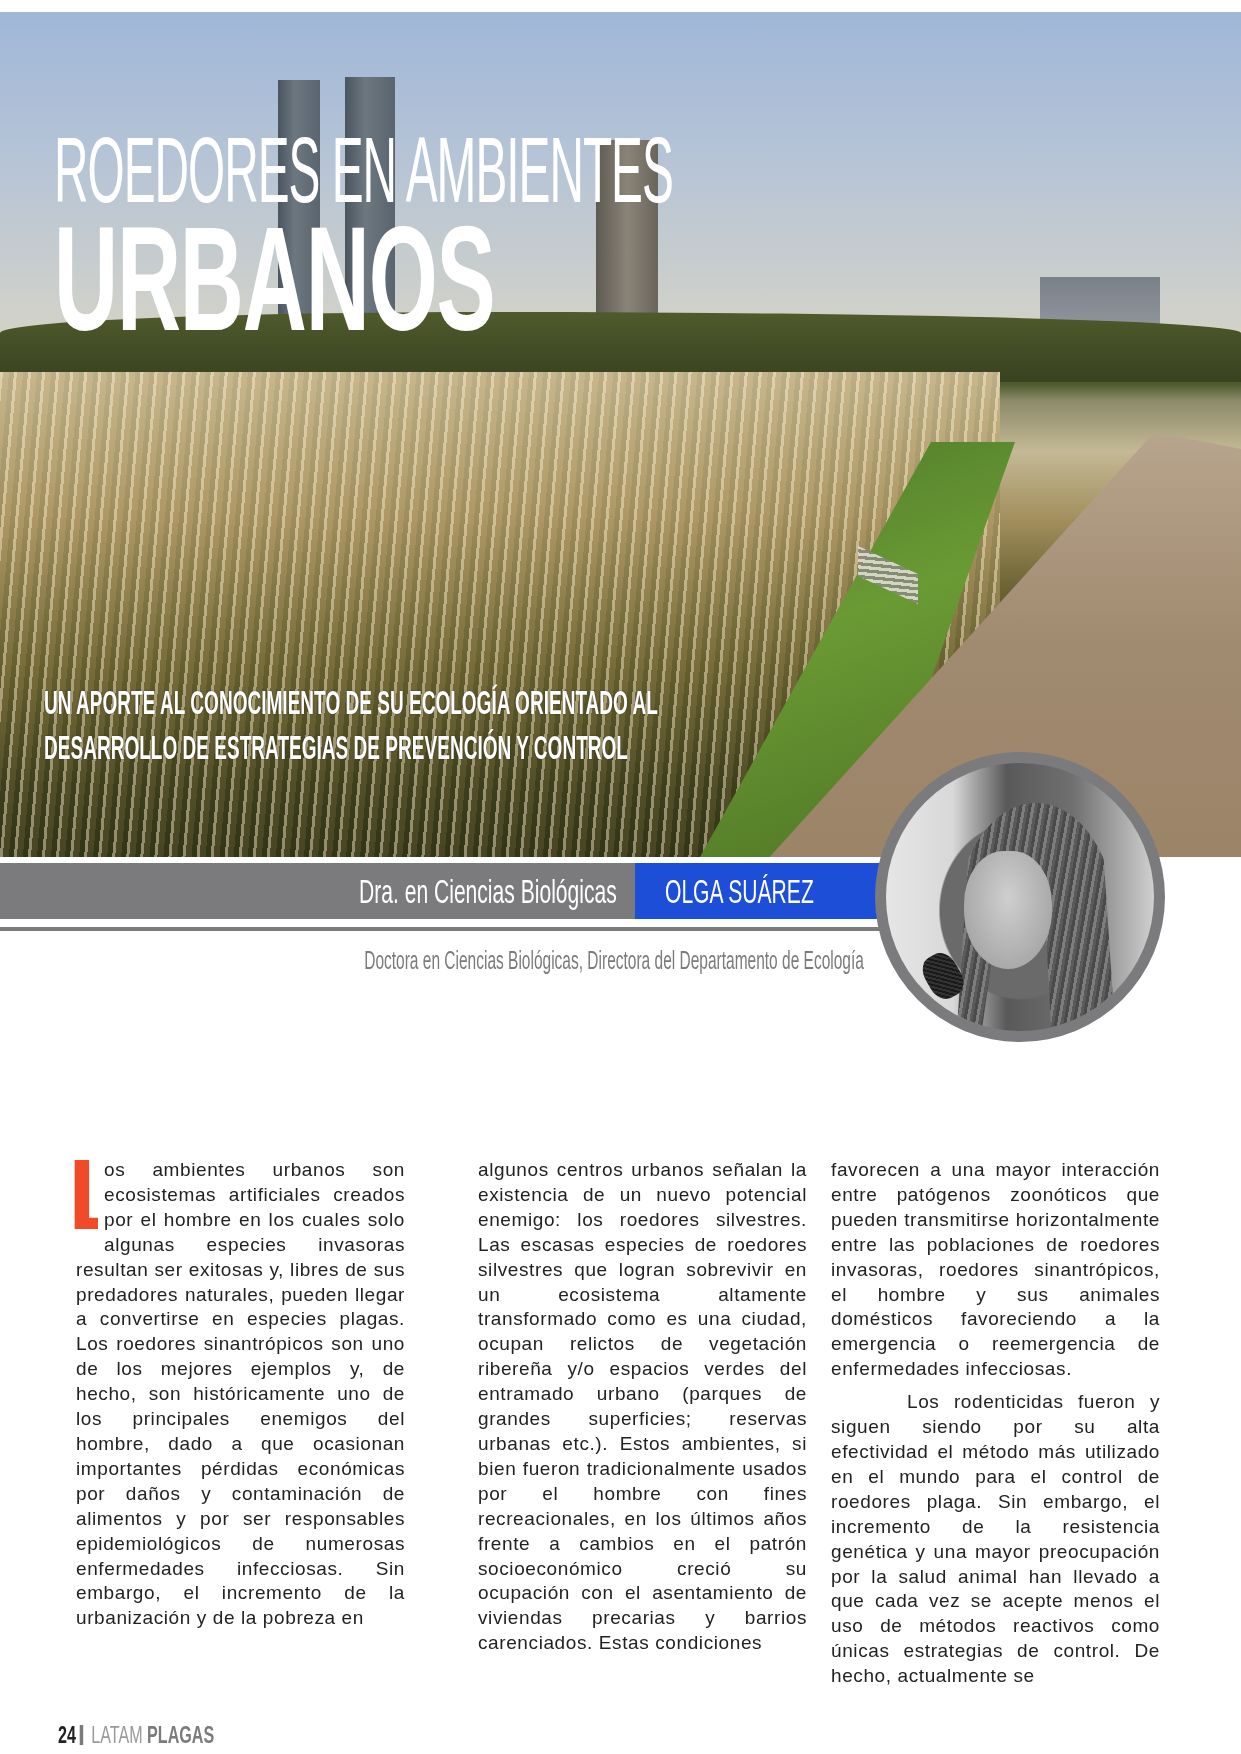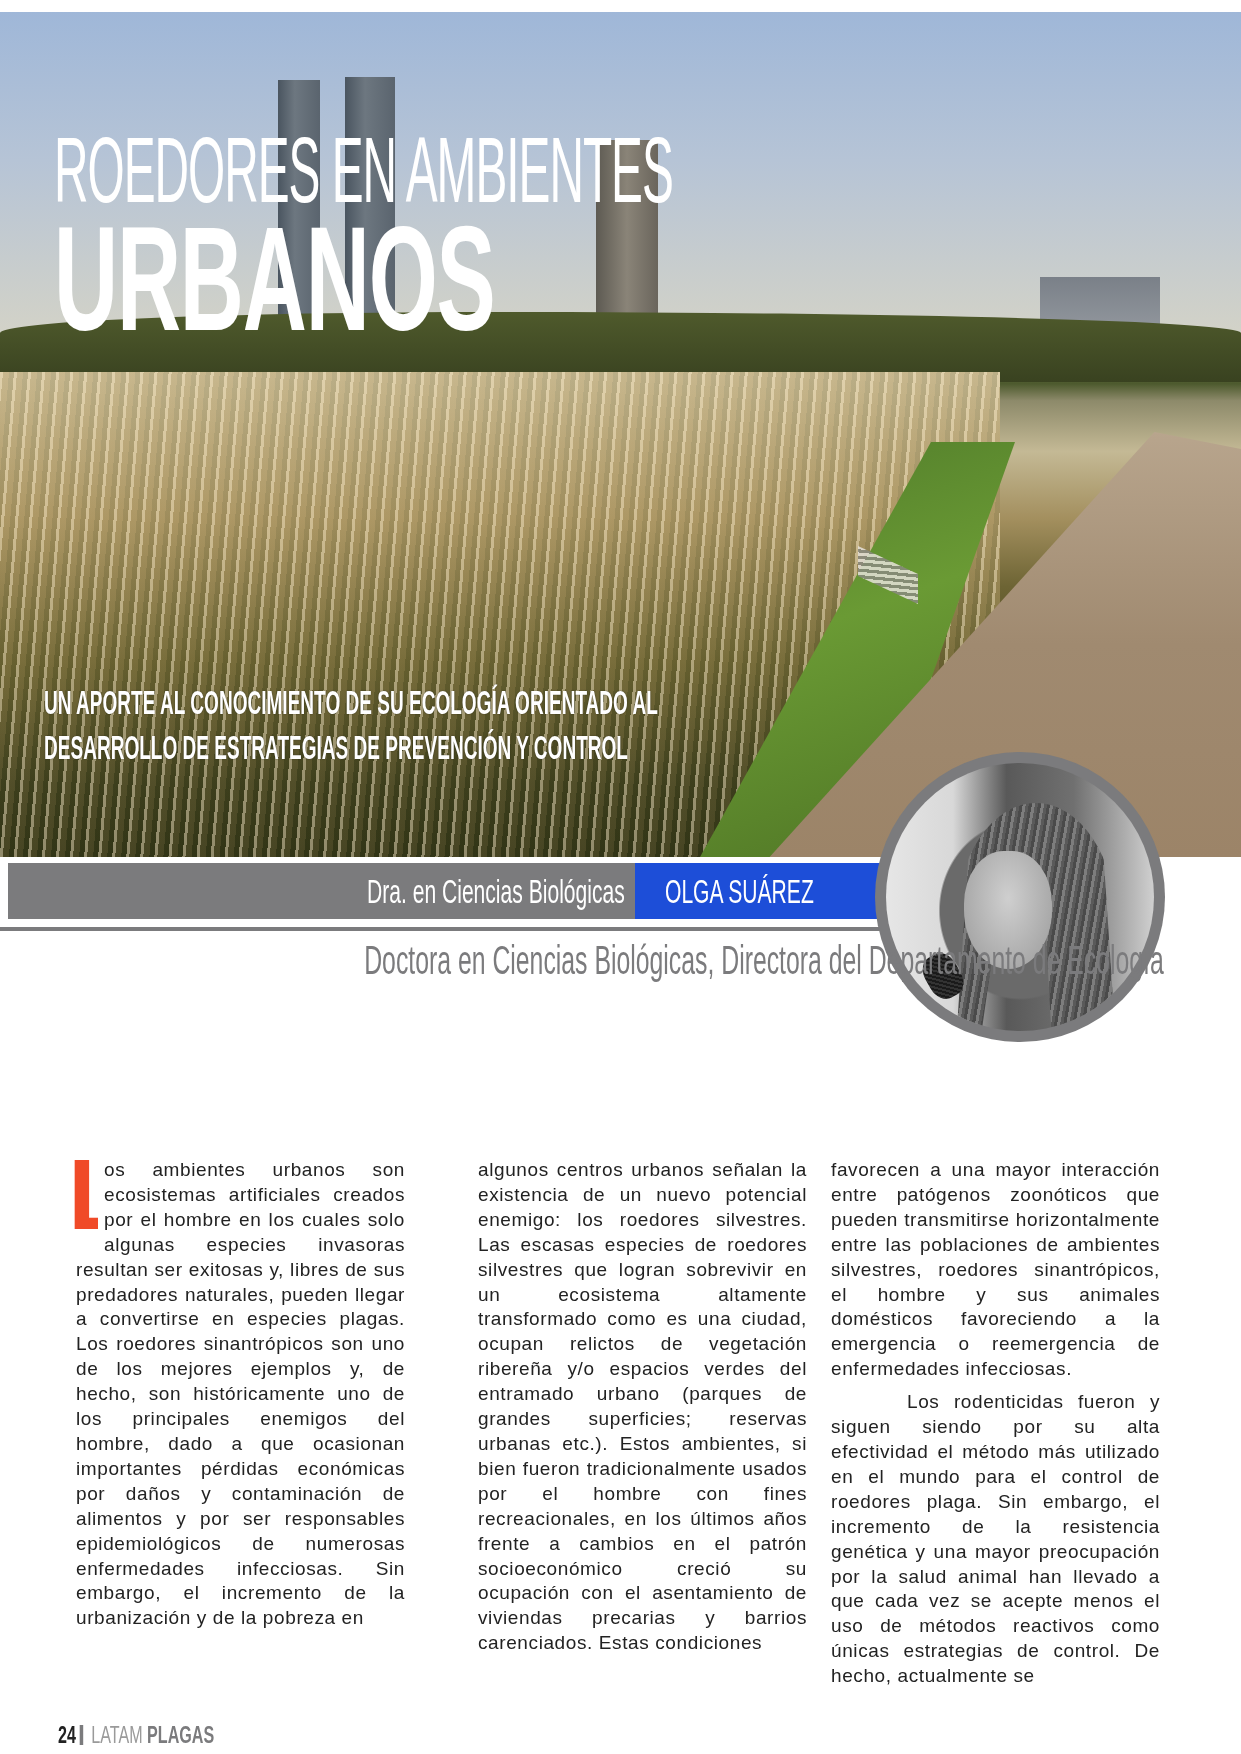--- a/index.html
+++ b/index.html
@@ -16,34 +16,34 @@
   .water{position:absolute;left:0;top:372px;width:380px;height:30px;background:linear-gradient(180deg,#8c98a0,#6f7a7e);}
   .grass{position:absolute;left:0;top:360px;width:1000px;height:485px;
     background:repeating-linear-gradient(95deg,rgba(230,215,180,.55) 0 3px,rgba(150,130,80,.25) 3px 9px,rgba(70,70,30,.2) 9px 14px),
     linear-gradient(180deg,#d8c9a2 0%,#b59f6c 30%,#6e6634 60%,#3b3d1c 85%,#2c3014 100%);}
   .lawn{position:absolute;left:700px;top:430px;width:420px;height:415px;background:linear-gradient(160deg,#4f7a2a,#6a9a34 40%,#4a6e22);clip-path:polygon(55% 0,75% 0,40% 100%,0 100%);}
   .path{position:absolute;left:760px;top:420px;width:481px;height:425px;background:linear-gradient(180deg,#b8a58d,#a08a70 50%,#9c8468);clip-path:polygon(82% 0,100% 4%,100% 100%,2% 100%);}
   .bench{position:absolute;left:858px;top:548px;width:60px;height:30px;background:repeating-linear-gradient(160deg,#e6e2da 0 3px,#8a8a80 3px 6px);transform:skewY(25deg);opacity:.85;}
   .title-line1{position:absolute;left:54px;top:112px;color:#ffffff;font-family:"Liberation Sans",sans-serif;font-size:92px;line-height:92px;letter-spacing:-2px;transform:scaleX(0.52);transform-origin:0 0;white-space:nowrap;font-weight:400;}
   .title-line2{position:absolute;left:54px;top:193px;color:#ffffff;font-family:"Liberation Sans",sans-serif;font-size:148px;line-height:148px;font-weight:700;letter-spacing:-2px;transform:scaleX(0.60);transform-origin:0 0;white-space:nowrap;}
   .subtitle{position:absolute;left:44px;top:668px;color:#ffffff;font-family:"Liberation Sans",sans-serif;font-weight:700;font-size:34px;line-height:45px;transform:scaleX(0.56);transform-origin:0 0;white-space:nowrap;text-shadow:0 0 2px rgba(0,0,0,.5);}
-  .band{position:absolute;left:8px;top:863px;width:635px;height:56px;background:#7b7b7d;}
+  .band{position:absolute;left:0;top:863px;width:635px;height:56px;background:#7b7b7d;}
   .band-title{position:absolute;right:18px;top:8px;color:#ffffff;font-size:34px;line-height:40px;transform:scaleX(0.62);transform-origin:100% 0;white-space:nowrap;}
   .name-box{position:absolute;left:635px;top:863px;width:290px;height:56px;background:#1d4ed8;}
   .name-text{position:absolute;left:30px;top:8px;color:#ffffff;font-size:34px;line-height:40px;transform:scaleX(0.62);transform-origin:0 0;white-space:nowrap;}
   .rule{position:absolute;left:0;top:927px;width:920px;height:4px;background:#7b7b7d;}
   .portrait{position:absolute;left:875px;top:752px;width:290px;height:290px;border-radius:50%;background:#7b7b7d;}
   .portrait-inner{position:absolute;left:11px;top:11px;width:268px;height:268px;border-radius:50%;overflow:hidden;
     background:radial-gradient(ellipse at 45% 52%,#c9c9c9 0 16%,transparent 17%),
       radial-gradient(ellipse at 50% 55%,#6a6a6a 0 42%,transparent 43%),
       linear-gradient(90deg,#e6e6e6 0%,#d8d8d8 25%,#595959 45%,#707070 70%,#d0d0d0 100%);}
   .face{position:absolute;left:78px;top:88px;width:88px;height:118px;border-radius:45% 45% 50% 50%;background:radial-gradient(ellipse at 50% 40%,#cfcfcf,#9a9a9a);}
   .hair{position:absolute;left:70px;top:40px;width:160px;height:240px;border-radius:50% 50% 10% 10%;background:repeating-linear-gradient(100deg,#4a4a4a 0 3px,#7d7d7d 3px 6px,#5a5a5a 6px 9px);clip-path:polygon(10% 0,90% 0,100% 100%,60% 100%,55% 40%,30% 30%,15% 100%,0 100%);}
   .mic{position:absolute;left:40px;top:190px;width:34px;height:46px;border-radius:40%;background:repeating-linear-gradient(45deg,#1a1a1a 0 2px,#333 2px 4px);transform:rotate(-30deg);}
-  .bio{position:absolute;right:418px;top:940px;width:740px;text-align:right;color:#7b7b7d;font-size:40px;line-height:40px;}
+  .bio{position:absolute;right:418px;top:940px;width:740px;text-align:right;color:#7b7b7d;font-size:25px;line-height:40px;}
   .bio span{display:block;white-space:nowrap;}
   .bio-line{display:inline-block;transform:scaleX(0.62);transform-origin:100% 0;}
   .col{position:absolute;top:1150px;width:345px;font-family:"Liberation Sans",sans-serif;font-size:19px;line-height:24.9px;color:#222;text-align:justify;letter-spacing:0.6px;}
   .col p{margin:8px;}
   .c1{left:68px;}
   .c2{left:470px;}
   .c3{left:823px;}
   .dropcap{float:left;color:#f04a28;font-weight:700;font-size:100px;line-height:80px;width:30px;height:88px;margin:4px 6px 0 0;overflow:hidden;font-family:"Liberation Sans",sans-serif;}
   .indent{text-indent:76px;}
   .footer{position:absolute;left:58px;top:1722px;font-size:23px;line-height:26px;white-space:nowrap;transform:scaleX(0.7);transform-origin:0 0;}
@@ -102,19 +102,19 @@
 <div class="col c1">
   <span class="dropcap">L</span>
   <p>os ambientes urbanos son ecosistemas artificiales creados por el hombre en los cuales solo  algunas especies invasoras resultan ser exitosas y, libres de sus predadores naturales, pueden llegar a convertirse en especies plagas. Los roedores sinantrópicos son uno de los mejores ejemplos y, de hecho,  son históricamente uno de los principales enemigos del hombre, dado a que ocasionan importantes pérdidas económicas por daños y contaminación de alimentos  y por ser  responsables epidemiológicos de numerosas enfermedades infecciosas. Sin embargo, el incremento de la urbanización y de la pobreza en</p>
 </div>
 
 <div class="col c2">
   <p>algunos centros urbanos señalan la existencia de un nuevo potencial enemigo: los roedores silvestres. Las escasas especies de roedores silvestres que logran sobrevivir en un ecosistema altamente transformado como es una ciudad, ocupan relictos de vegetación ribereña y/o  espacios verdes del entramado urbano (parques de grandes superficies; reservas urbanas etc.). Estos ambientes, si bien fueron tradicionalmente usados por el hombre con fines recreacionales, en los últimos años frente a cambios en el patrón socioeconómico creció su ocupación con el asentamiento de viviendas precarias y barrios carenciados. Estas condiciones</p>
 </div>
 
 <div class="col c3">
-  <p>favorecen a una mayor interacción entre patógenos zoonóticos que pueden transmitirse horizontalmente entre las poblaciones de ambientes silvestres, roedores sinantrópicos, el hombre y sus animales domésticos favoreciendo a la emergencia o reemergencia de enfermedades infecciosas.</p>
+  <p>favorecen a una mayor interacción entre patógenos zoonóticos que pueden transmitirse horizontalmente entre las poblaciones de roedores invasoras, roedores sinantrópicos, el hombre y sus animales domésticos favoreciendo a la emergencia o reemergencia de enfermedades infecciosas.</p>
   <p class="indent">Los rodenticidas fueron y siguen siendo por su alta efectividad el método más utilizado en el mundo para el control de roedores plaga. Sin embargo, el incremento de la resistencia genética y una mayor preocupación por la salud animal han llevado a que cada vez se acepte menos el uso de métodos reactivos como únicas estrategias de control. De hecho, actualmente se</p>
 </div>
 
 <div class="footer">
   <span class="pg">24</span><span class="bar"></span><span class="latam">LATAM</span> <span class="plagas">PLAGAS</span>
 </div>
 
 </body></html>

